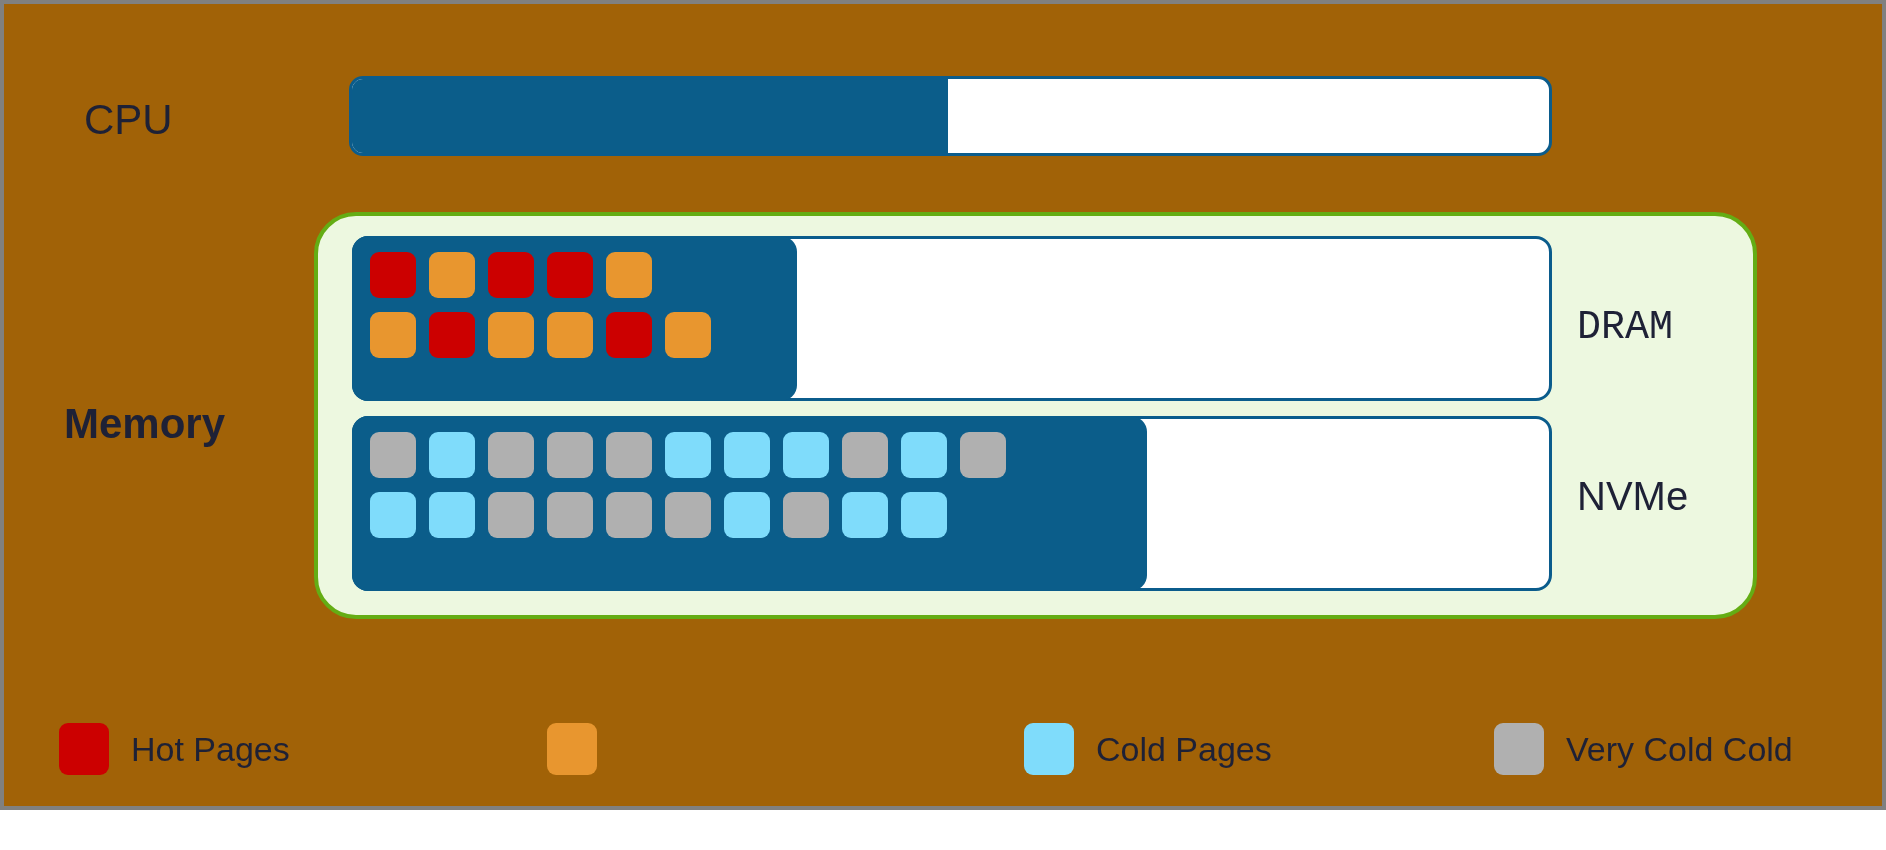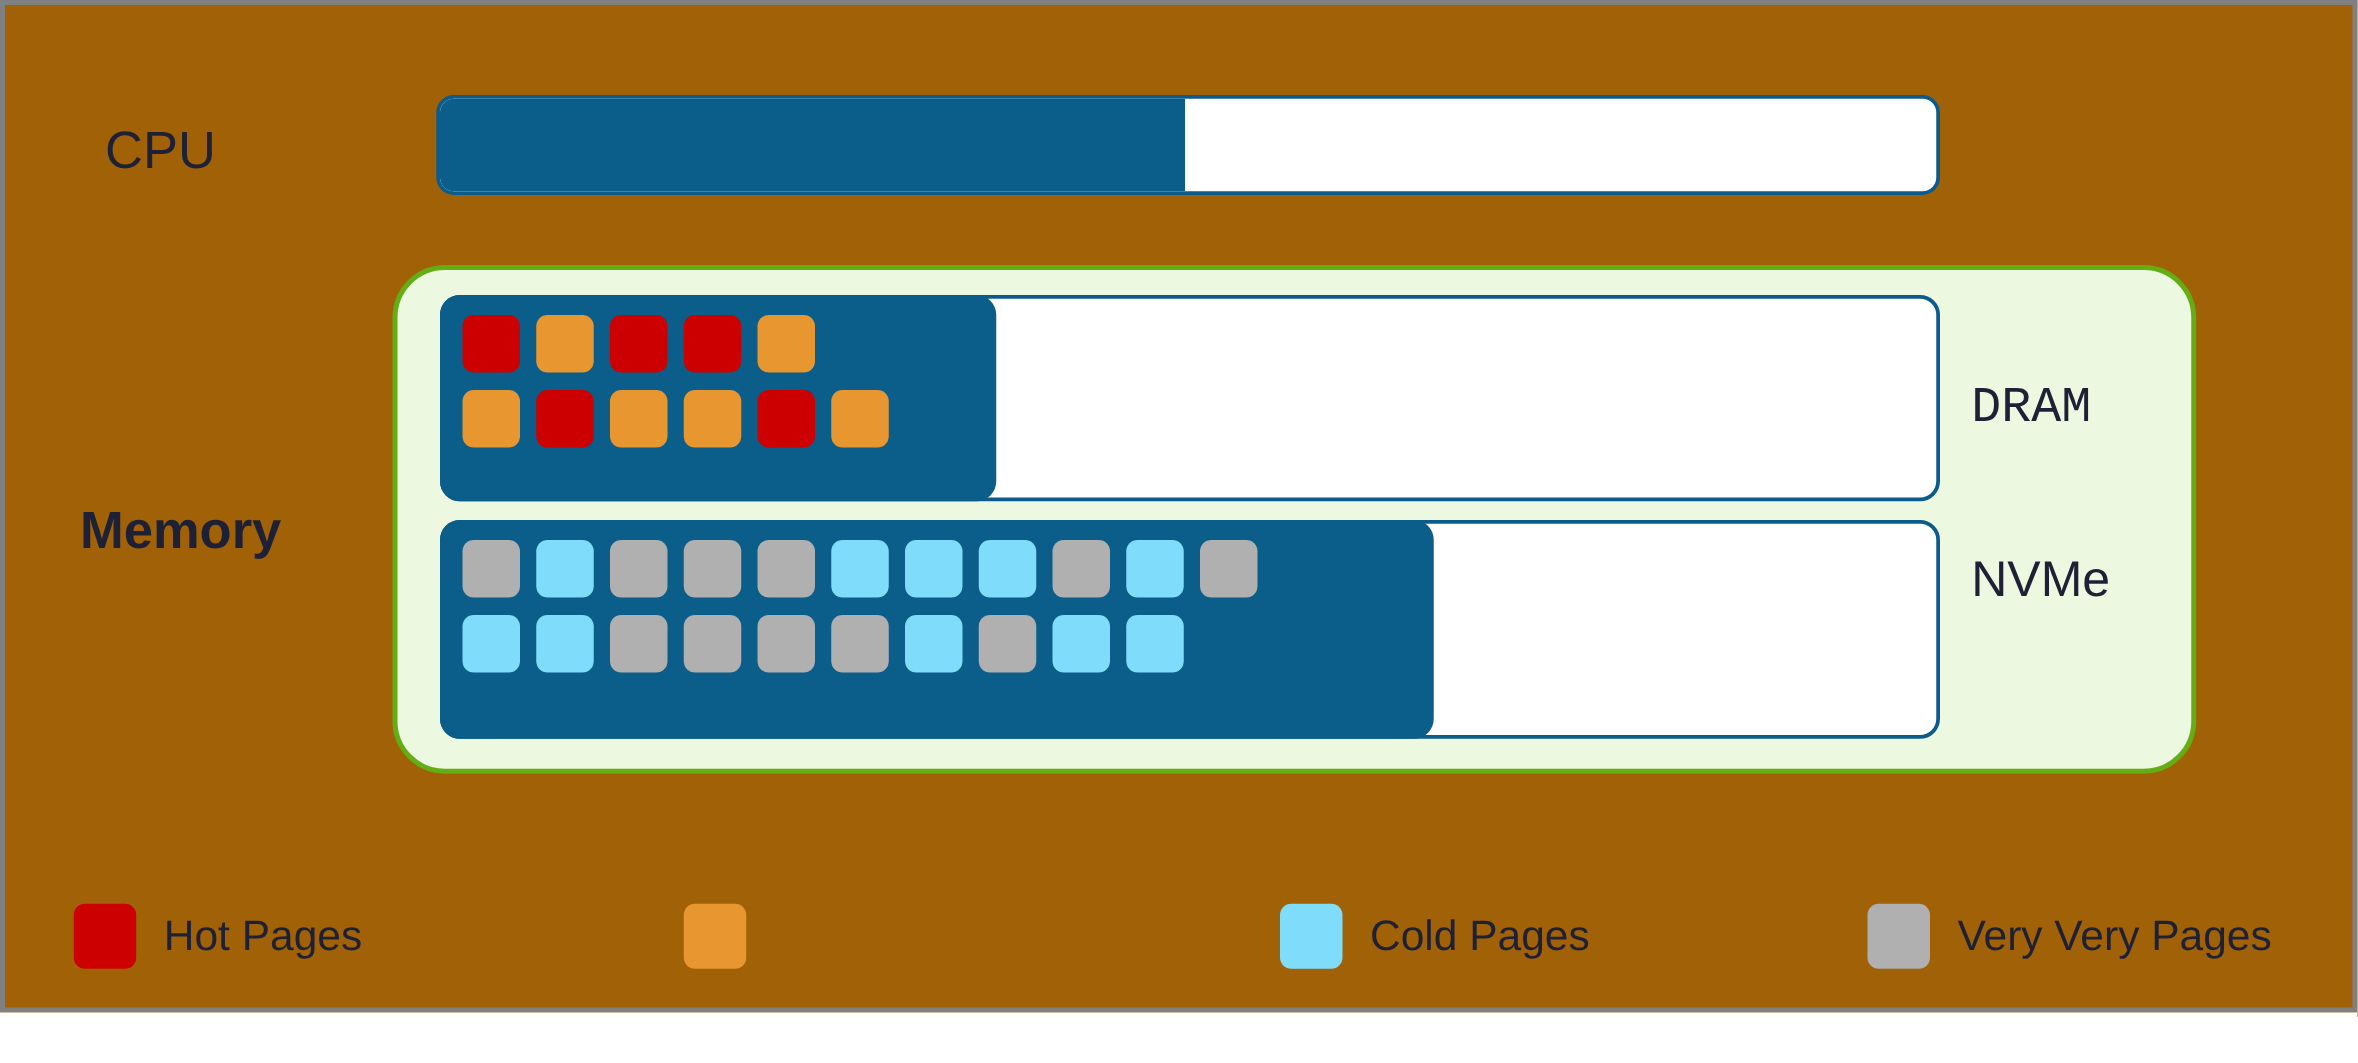--- a/index.html
+++ b/index.html
@@ -114,21 +114,21 @@
 
   
   .tier-name {
     position: absolute;
     color: #1e2136;
     font-size: 40px;
     line-height: 1;
     white-space: nowrap;
   }
   #dram-name { left: 1573px; top: 304px; font-family: Liberation Mono, monospace; }
-  #nvme-name { left: 1573px; top: 440px; }
+  #nvme-name { left: 1573px; top: 472px; }
 
   
   #legend {
     position: absolute;
     left: 55px;
     top: 718px;
     width: 1760px;
     height: 60px;
   }
   .legend-item {
@@ -245,18 +245,18 @@
       <div class="legend-swatch warm"></div>
     </div>
 
     <div class="legend-item" id="legend-item-2">
       <div class="legend-swatch cold"></div>
       <div class="legend-text">Cold Pages</div>
     </div>
 
     <div class="legend-item" id="legend-item-3">
       <div class="legend-swatch verycold"></div>
-      <div class="legend-text">Very Very Pages</div>
+      <div class="legend-text">Very Cold Cold</div>
     </div>
 
   </div>
 
 </div>
 
 </body></html>

